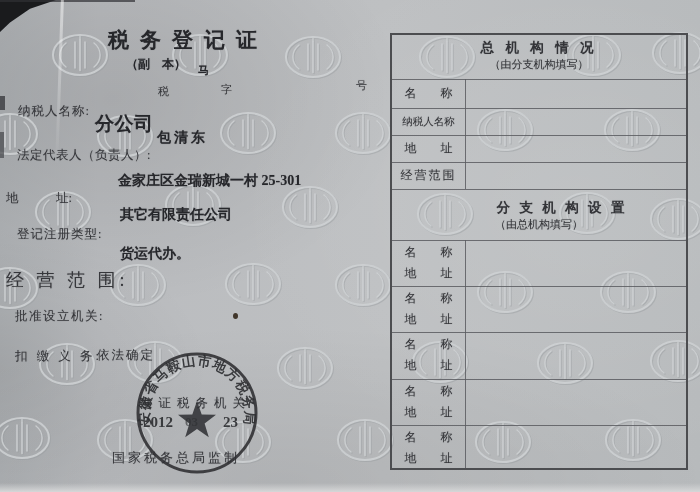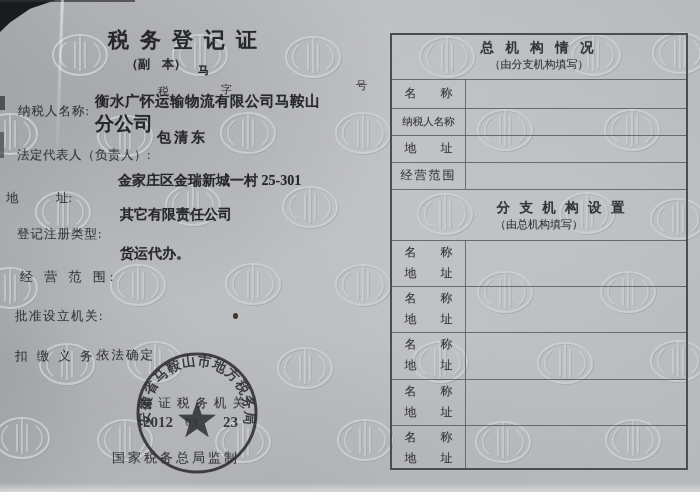--- a/index.html
+++ b/index.html
@@ -136,34 +136,33 @@
   <div class="abs val" style="left:108px;top:26px;font-size:21px;letter-spacing:11px;">税务登记证</div>
 
   <div class="abs val" style="left:126px;top:56px;font-size:12px;">（副　本）</div>
   <div class="abs val" style="left:198px;top:63px;font-size:11px;">马</div>
 
   <div class="abs lbl" style="left:158px;top:84px;font-size:11px;">税</div>
   <div class="abs lbl" style="left:221px;top:82px;font-size:11px;">字</div>
   <div class="abs lbl" style="left:356px;top:78px;font-size:11px;">号</div>
 
   <div class="abs lbl" style="left:18px;top:103px;font-size:12.5px;letter-spacing:1px;">纳税人名称:</div>
-  <div class="abs val" style="left:95px;top:92px;font-size:14.5px;letter-spacing:.5px;">衡水广怀运输物流有限公司马鞍山</div>
   <div class="abs val" style="left:95px;top:111px;font-size:19px;letter-spacing:.5px;">分公司</div>
 
   <div class="abs val" style="left:157px;top:129px;font-size:14px;letter-spacing:3px;">包清东</div>
   <div class="abs lbl" style="left:17px;top:147px;font-size:12.5px;letter-spacing:.5px;">法定代表人（负责人）:</div>
 
   <div class="abs val" style="left:118px;top:172px;font-size:14px;">金家庄区金瑞新城一村 25-301</div>
   <div class="abs lbl" style="left:6px;top:190px;font-size:12.5px;">地　　　址:</div>
 
   <div class="abs val" style="left:120px;top:206px;font-size:14px;">其它有限责任公司</div>
   <div class="abs lbl" style="left:17px;top:226px;font-size:12.5px;letter-spacing:1px;">登记注册类型:</div>
 
   <div class="abs val" style="left:120px;top:245px;font-size:14px;">货运代办。</div>
-  <div class="abs lbl" style="left:12px;top:268px;font-size:13px;letter-spacing:4px;padding-left:8px;">经 营 范 围:</div>
+  <div class="abs lbl" style="left:6px;top:268px;font-size:18px;letter-spacing:4px;">经 营 范 围:</div>
 
   <div class="abs lbl" style="left:15px;top:308px;font-size:12.5px;letter-spacing:1.5px;">批准设立机关:</div>
 
   <div class="abs lbl" style="left:15px;top:348px;font-size:12.5px;letter-spacing:3px;">扣 缴 义 务:</div>
   <div class="abs lbl" style="left:97px;top:347px;font-size:12.5px;letter-spacing:2px;">依法确定</div>
 
   <div class="abs lbl" style="left:140px;top:395px;font-size:12.5px;letter-spacing:6px;">发证税务机关</div>
 
   <div class="abs lbl" style="left:112px;top:449px;font-size:13px;letter-spacing:3px;">国家税务总局监制</div>
 

